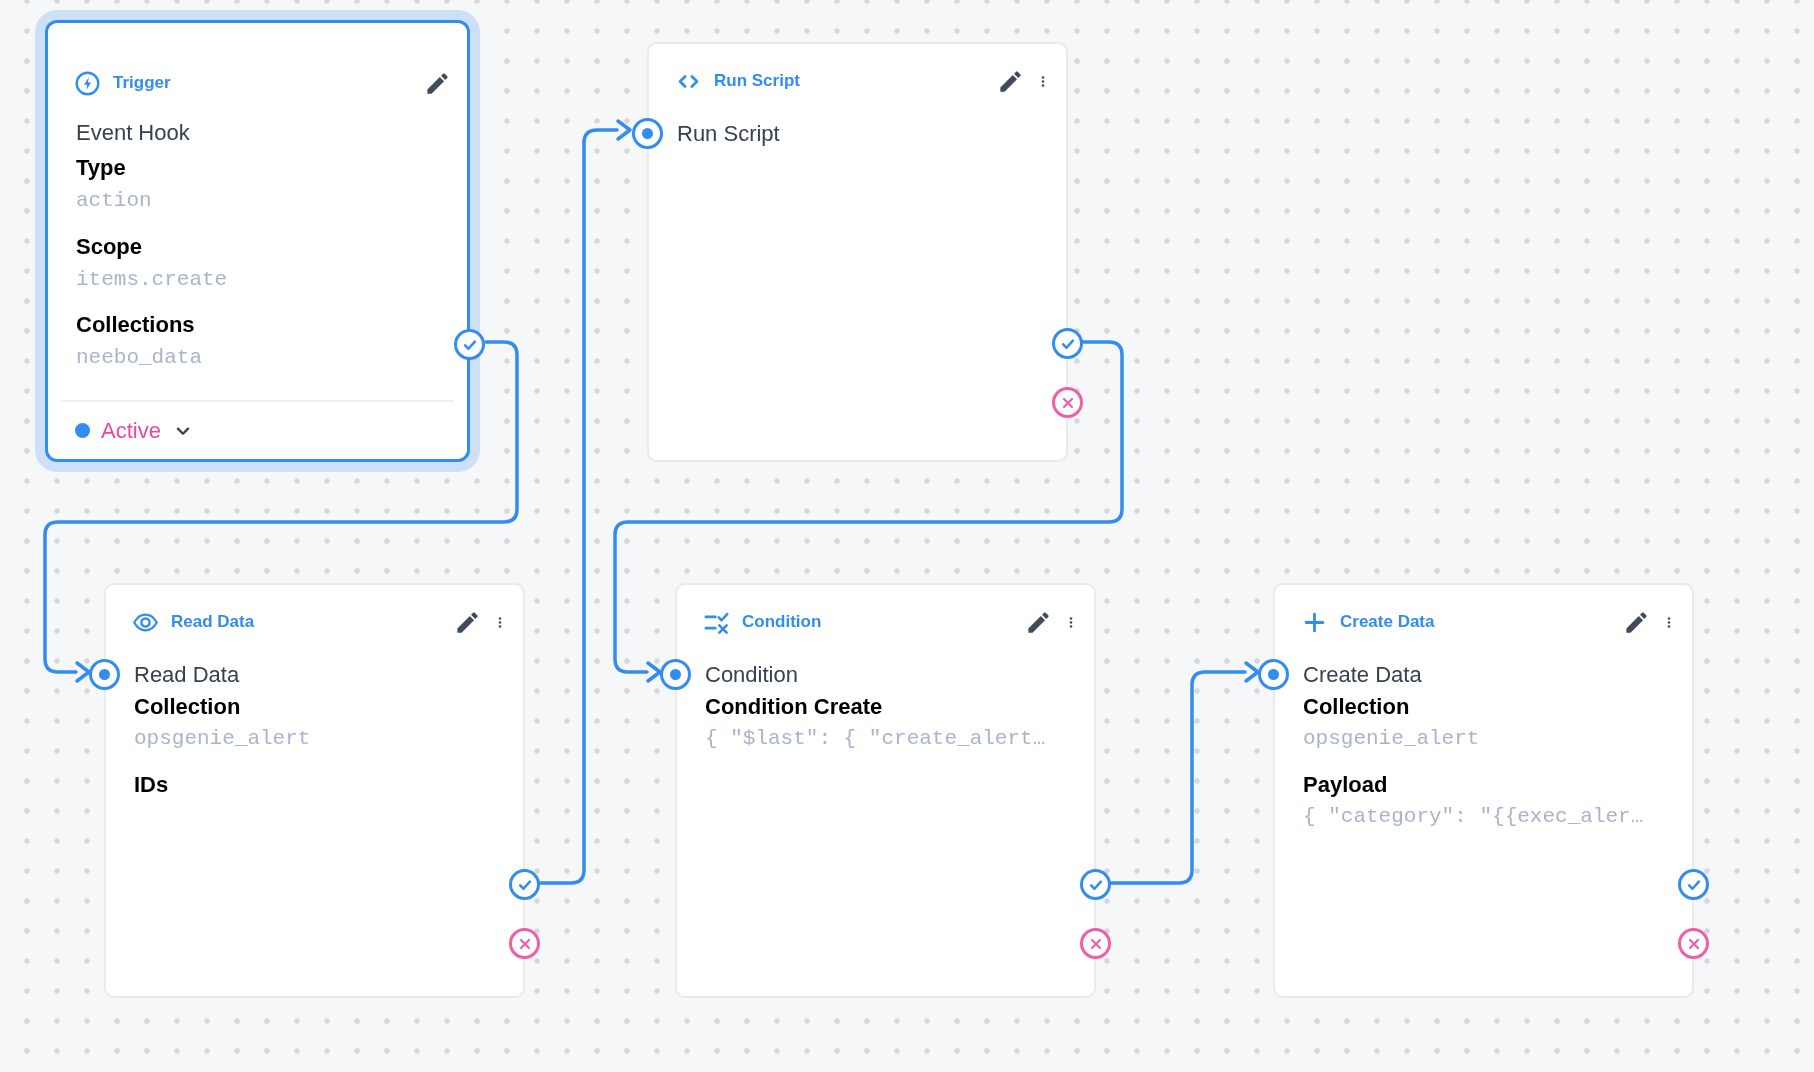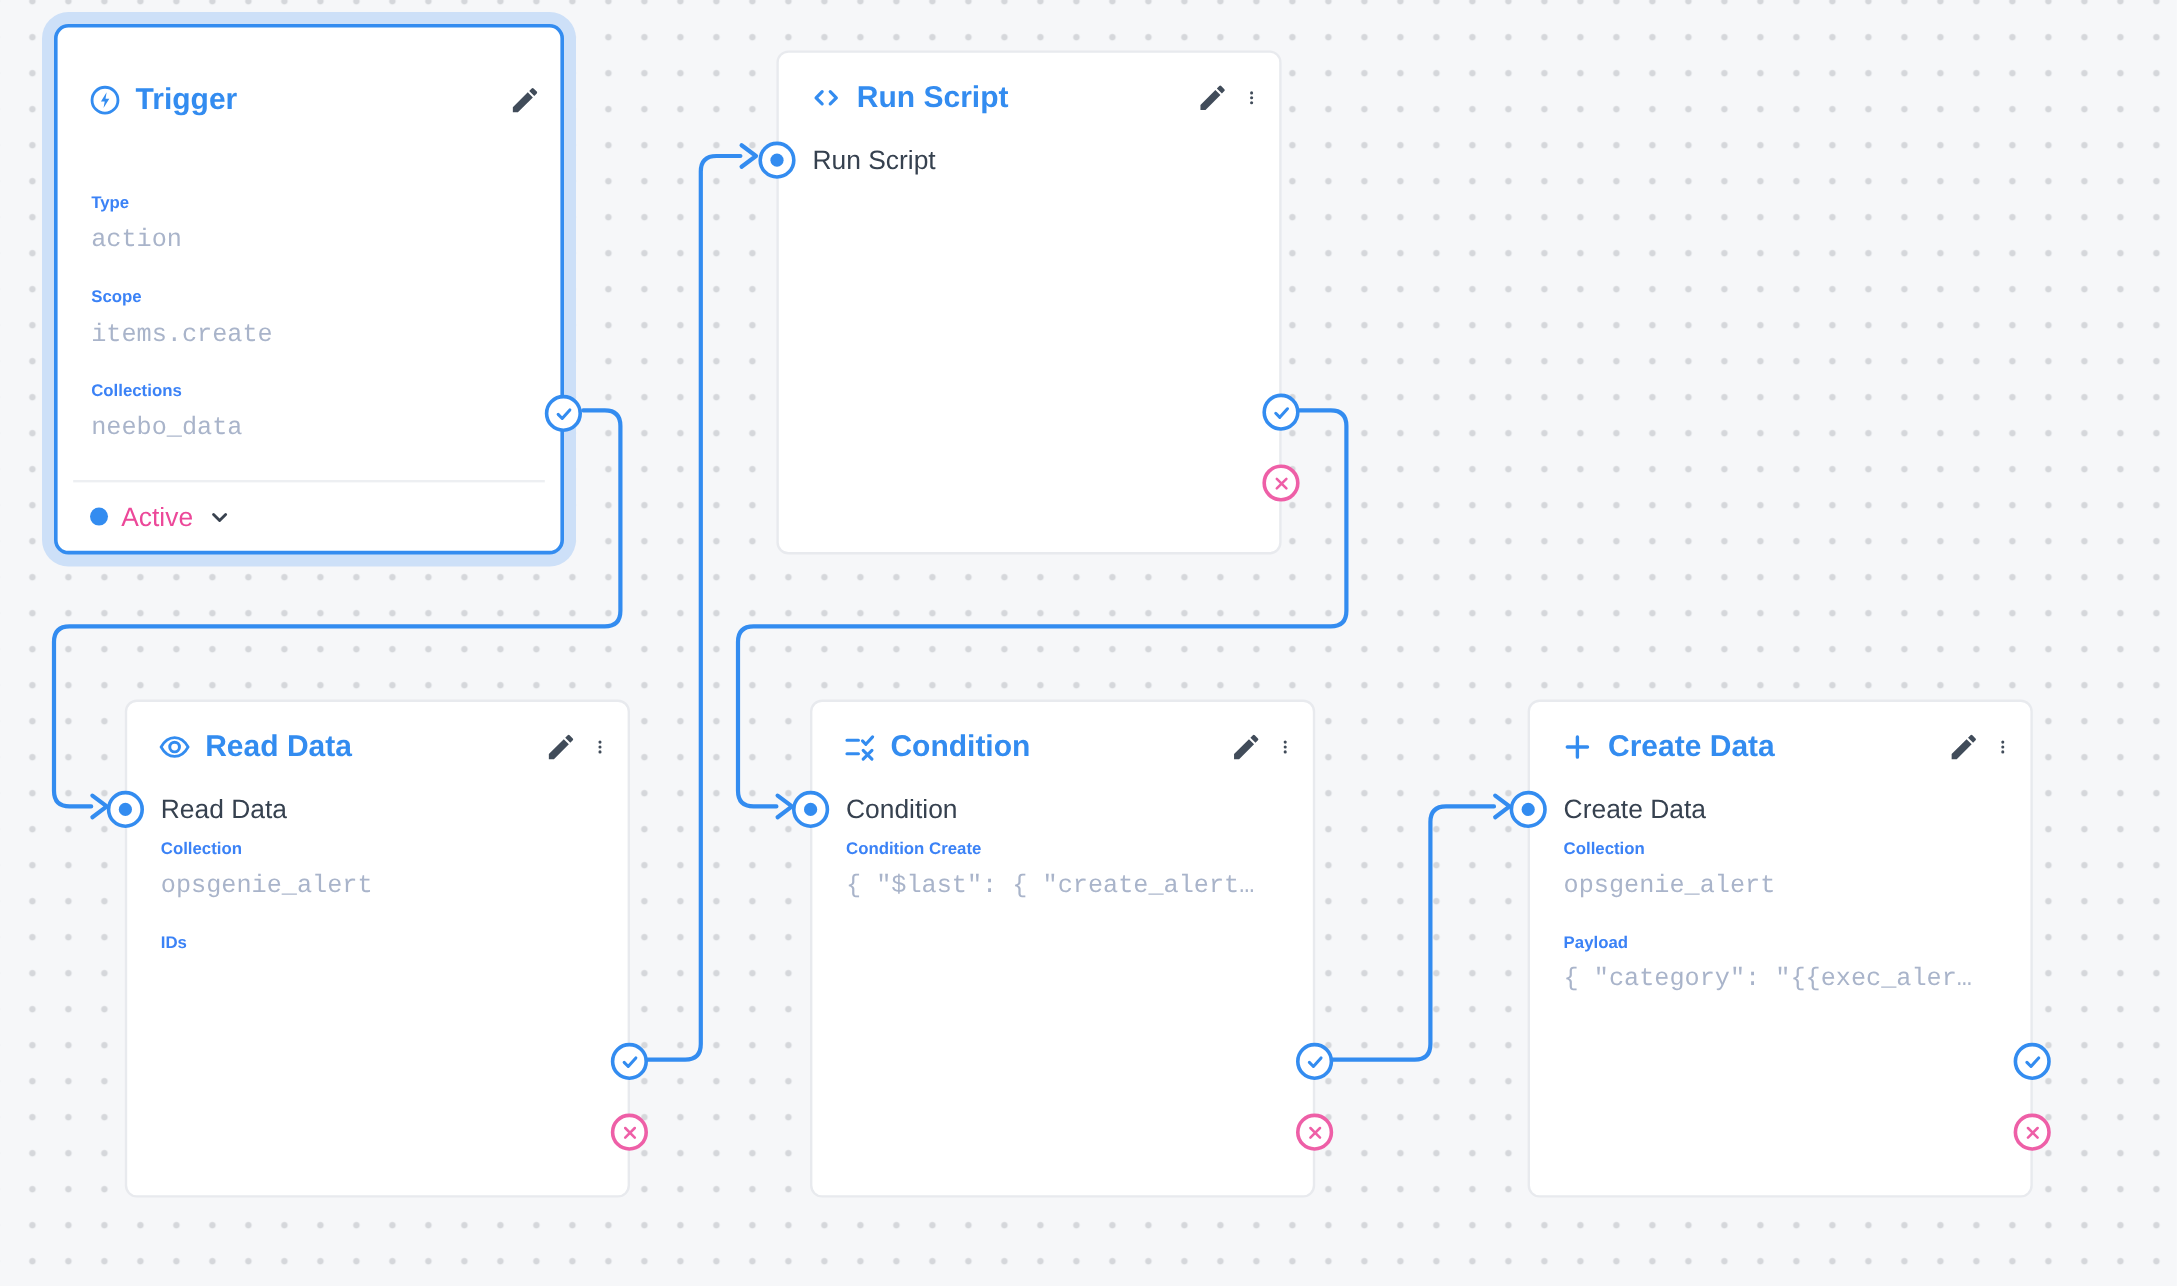--- a/index.html
+++ b/index.html
@@ -16,28 +16,28 @@
   .node{position:absolute;box-sizing:border-box;background:#fff;border:2px solid #e8eaee;border-radius:10px;z-index:2;}
   #node-trigger{left:45px;top:20px;width:425px;height:442px;border:3px solid #338CF0;border-radius:12px;box-shadow:0 0 0 10px #cde0f8;}
   #node-run-script{left:647px;top:42px;width:421px;height:420px;}
   #node-read-data{left:104px;top:583px;width:421px;height:415px;}
   #node-condition{left:675px;top:583px;width:421px;height:415px;padding-left:47px;}
   #node-create-data{left:1273px;top:583px;width:421px;height:415px;}
 
   .hdr{position:absolute;left:26px;right:16px;top:18px;height:38px;display:flex;align-items:center;gap:12px;}
   #node-trigger .hdr{top:41px;}
   .hicon{width:27px;height:27px;flex:0 0 auto;color:#338CF0;}
-  .htitle{font-size:25px;font-weight:700;color:#338CF0;white-space:nowrap;}
+  .htitle{font-size:17px;font-weight:700;color:#338CF0;white-space:nowrap;}
   .spacer{flex:1;}
   .icon-btn{width:27px;height:27px;color:#414c5a;cursor:pointer;flex:0 0 auto;}
   .icon-btn.kebab{width:14px;}
 
   .row{position:absolute;left:28px;right:12px;white-space:nowrap;overflow:hidden;}
   .in-label{height:31px;line-height:31px;font-size:22px;color:#36414f;top:74px;}
-  .lbl{font-size:14px;font-weight:700;color:#3b82f6;height:28px;line-height:28px;}
+  .lbl{font-size:22px;font-weight:700;color:#000000;height:28px;line-height:28px;}
   .val{font-family:Liberation Mono, monospace;font-size:21px;color:#a9b4ca;height:30px;line-height:30px;}
   .p-l1{top:108px;} .p-v1{top:139px;} .p-l2{top:186px;} .p-v2{top:217px;}
   .t-sub{top:96px;height:28px;line-height:28px;font-size:22px;color:#36414f;}
   .t-l1{top:131px;} .t-v1{top:163px;} .t-l2{top:210px;} .t-v2{top:242px;} .t-l3{top:288px;} .t-v3{top:320px;}
 
   .footer{position:absolute;left:13px;right:13px;bottom:0;height:57px;border-top:2px solid #edeff2;
     display:flex;align-items:center;gap:11px;padding-left:14px;cursor:pointer;}
   .status-dot{width:15px;height:15px;border-radius:50%;background:#338CF0;flex:0 0 auto;}
   .status-label{font-size:22px;color:#ec4899;font-weight:500;}
   .chev{width:22px;height:22px;color:#39424f;}
@@ -79,20 +79,21 @@
       <svg class="hicon" viewBox="0 0 24 24">
         <circle cx="12" cy="12" r="9.6" fill="none" stroke="currentColor" stroke-width="2.1"></circle>
         <path d="M13.2 6.2 L9 13 h2.8 L10.9 17.8 15.2 11 h-2.8 z" fill="currentColor"></path>
       </svg>
       <span class="htitle">Trigger</span>
       <span class="spacer"></span>
       <svg class="icon-btn" viewBox="0 0 24 24">
         <path fill="currentColor" d="M3 17.25V21h3.75L17.81 9.94l-3.75-3.75L3 17.25zM20.71 7.04c.39-.39.39-1.02 0-1.41l-2.34-2.34a.9959.9959 0 0 0-1.41 0l-1.83 1.83 3.75 3.75 1.83-1.83z"></path>
       </svg>
     </div>
+    <div class="row t-sub">Event Hook</div>
     <div class="row lbl t-l1">Type</div>
     <div class="row val t-v1">action</div>
     <div class="row lbl t-l2">Scope</div>
     <div class="row lbl t-l3">Collections</div>
     <div class="row val t-v2">items.create</div>
     <div class="row val t-v3">neebo_data</div>
     <div class="footer">
       <span class="status-dot"></span>
       <span class="status-label">Active</span>
       <svg class="chev" viewBox="0 0 24 24">

